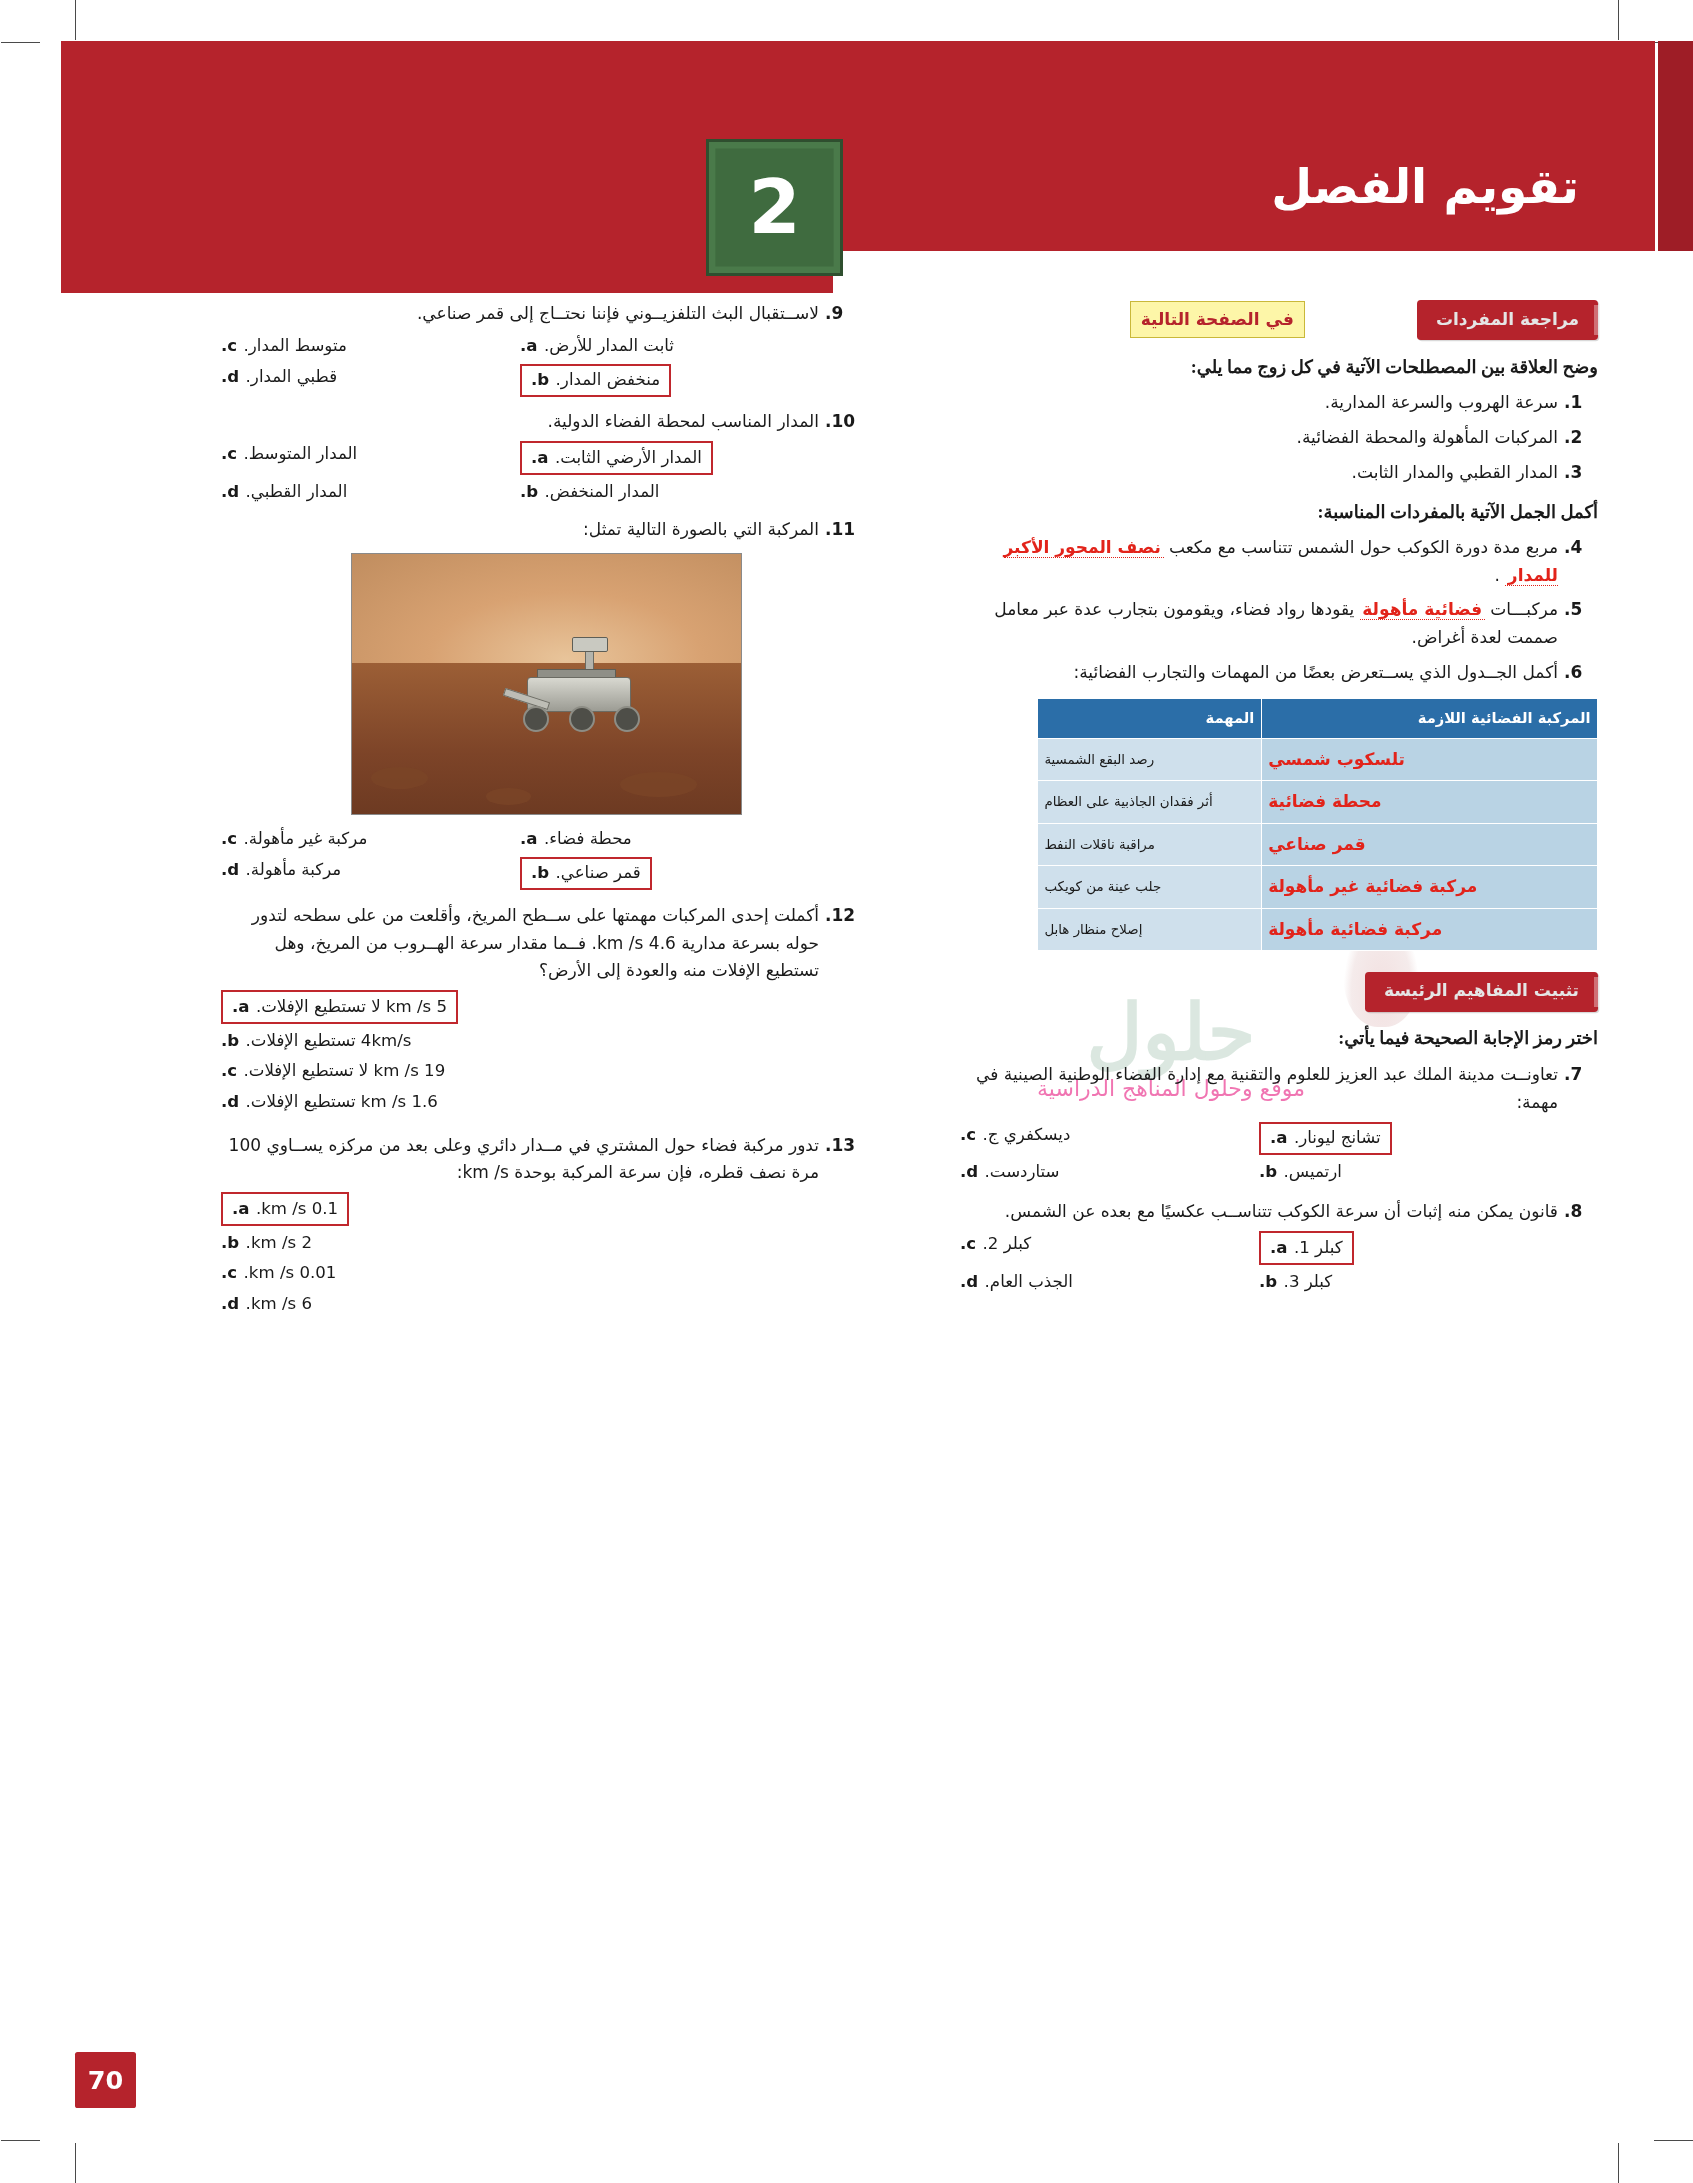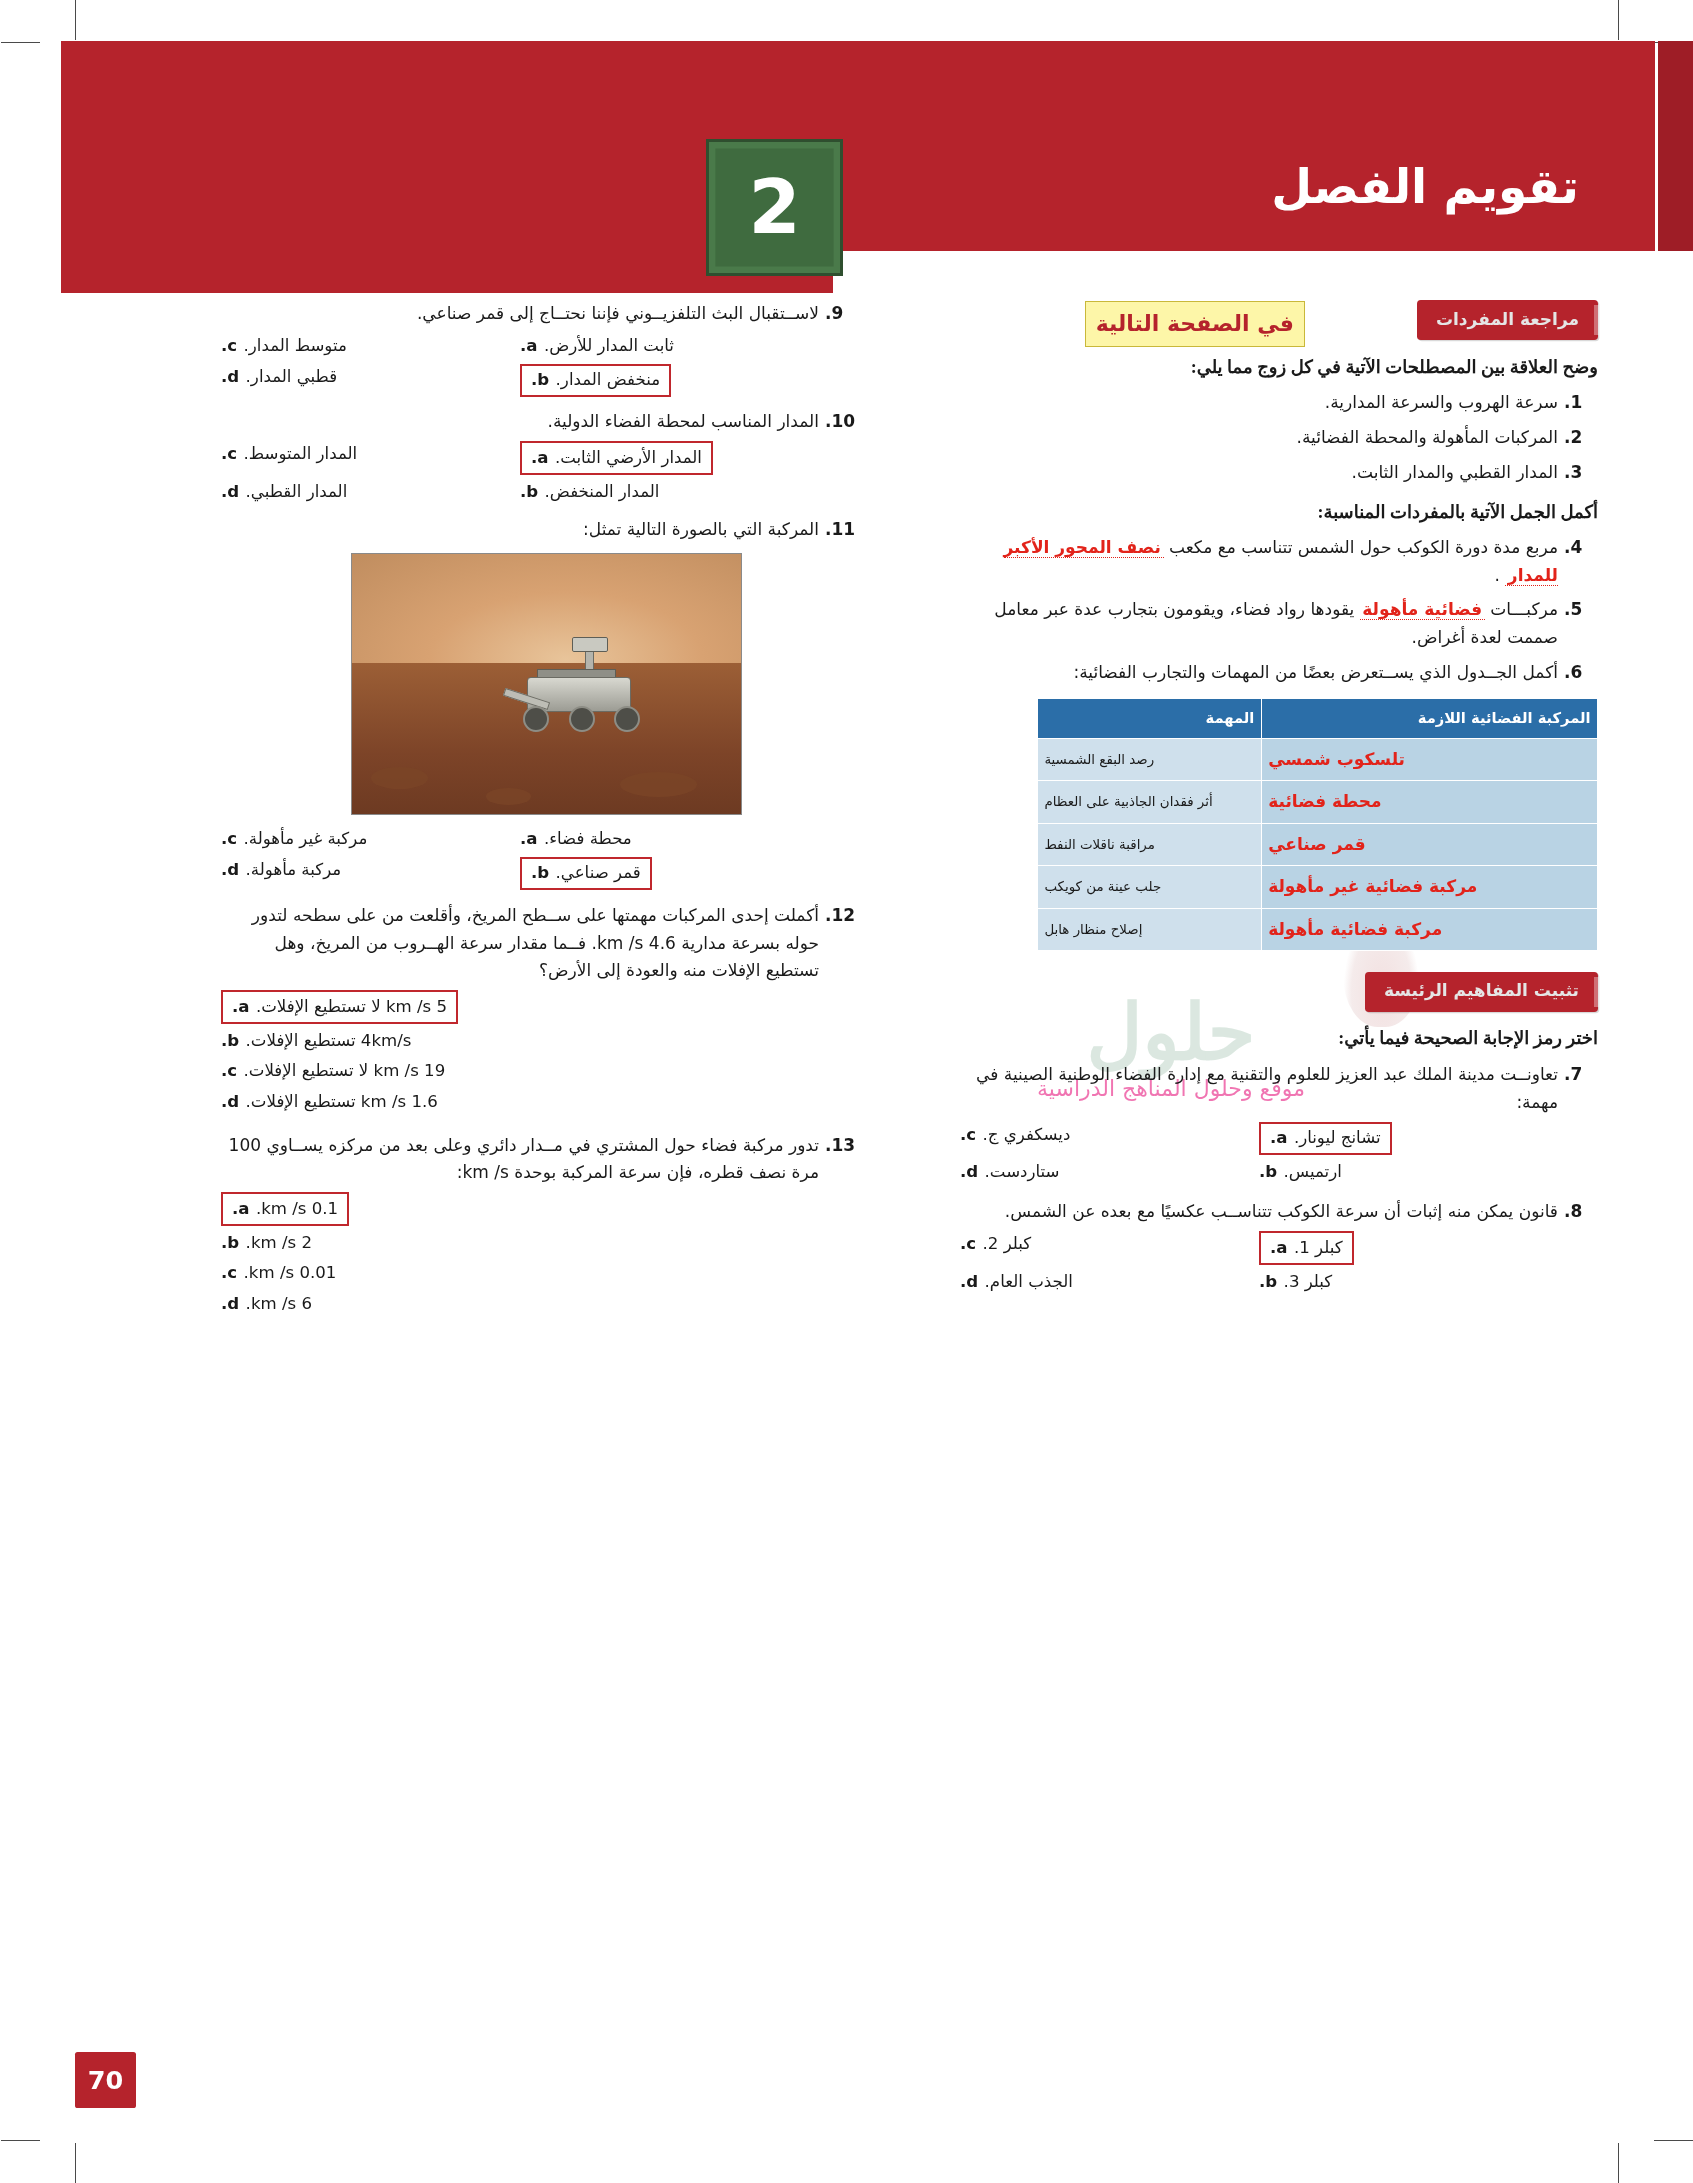--- a/index.html
+++ b/index.html
@@ -136,21 +136,21 @@
     background: #ffffff;
     opacity: .35;
   }
   .next-page-note {
     position: absolute;
     right: 293px;
     top: 1.3px;
     background: #fdf6a8;
     border: 1.3px solid #c9b83a;
     color: #b5232c;
-    font-size: 22px;
+    font-size: 17px;
     font-weight: bold;
     padding: 3.8px 10.2px;
     white-space: nowrap;
   }
 
   .prompt {
     font-size: 18px;
     font-weight: bold;
     margin: 11.5px 0 7.7px 0;
     font-family: Liberation Serif, serif;

